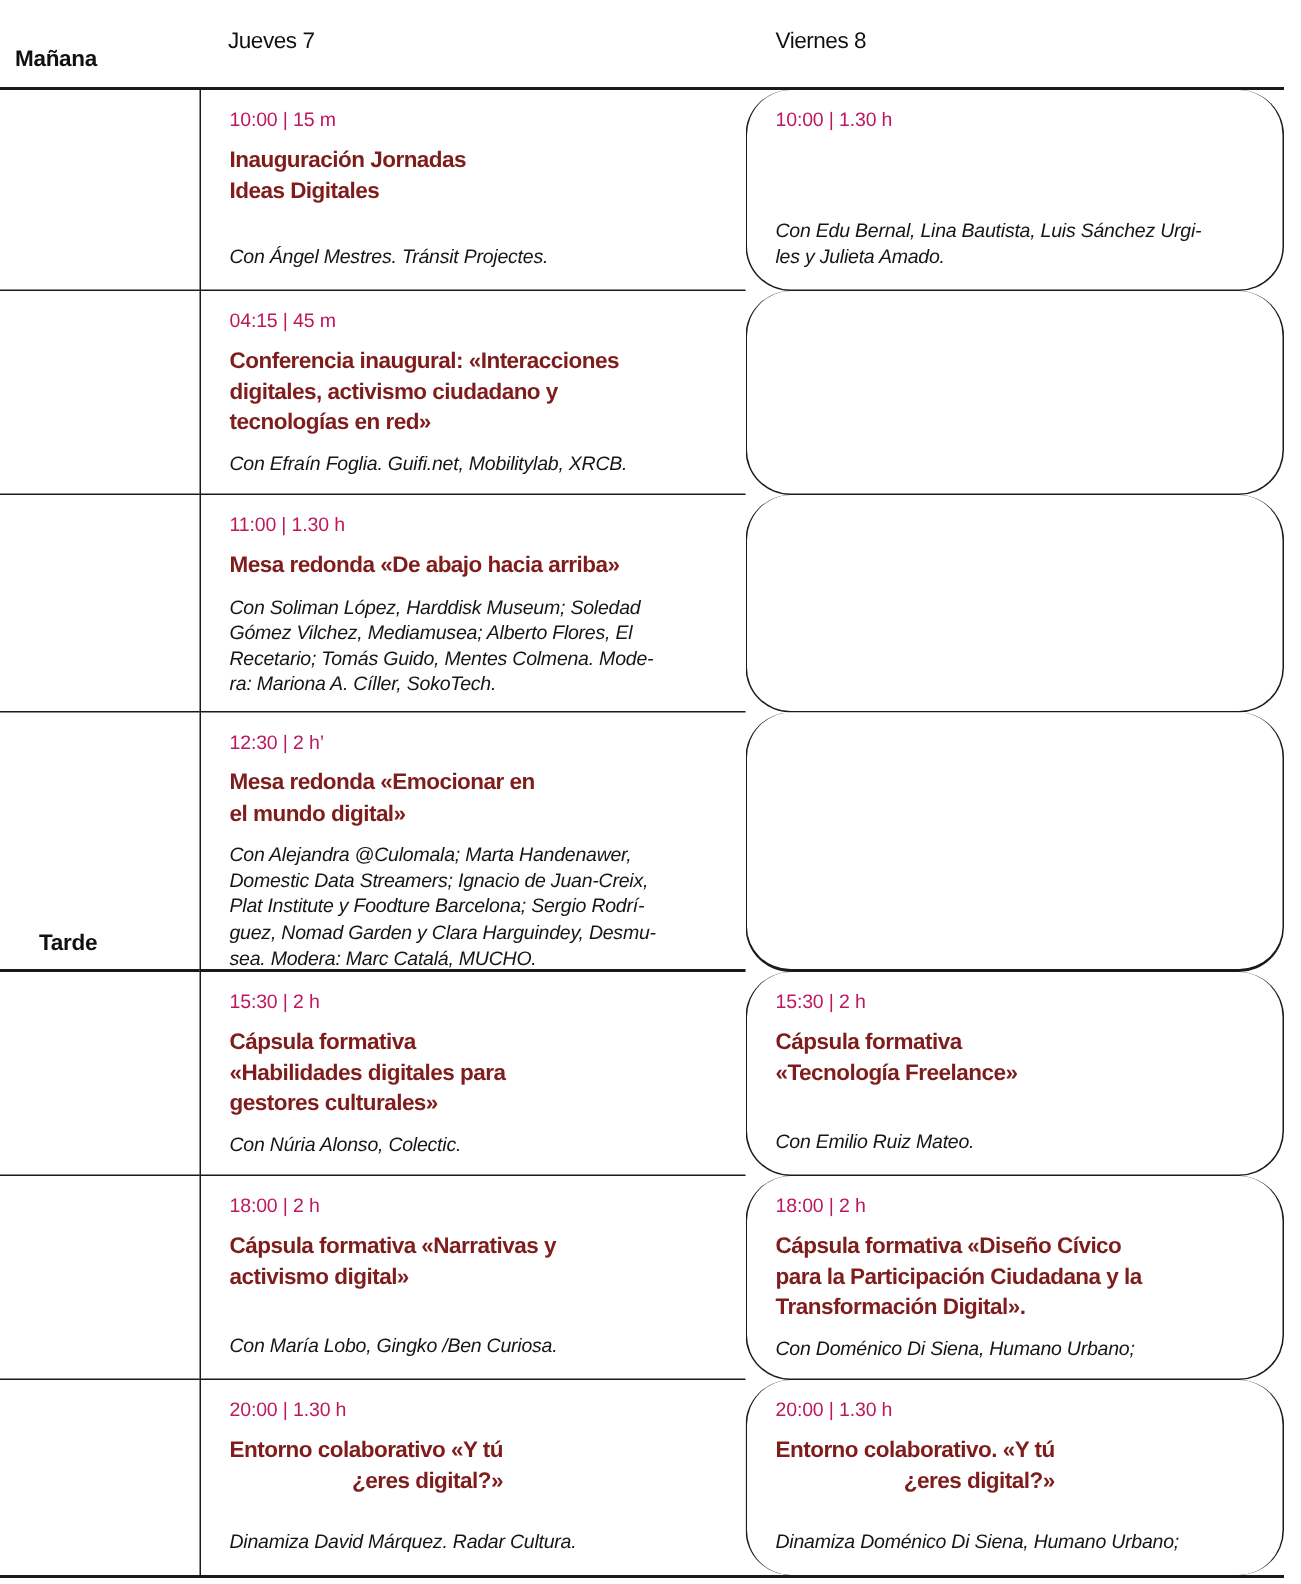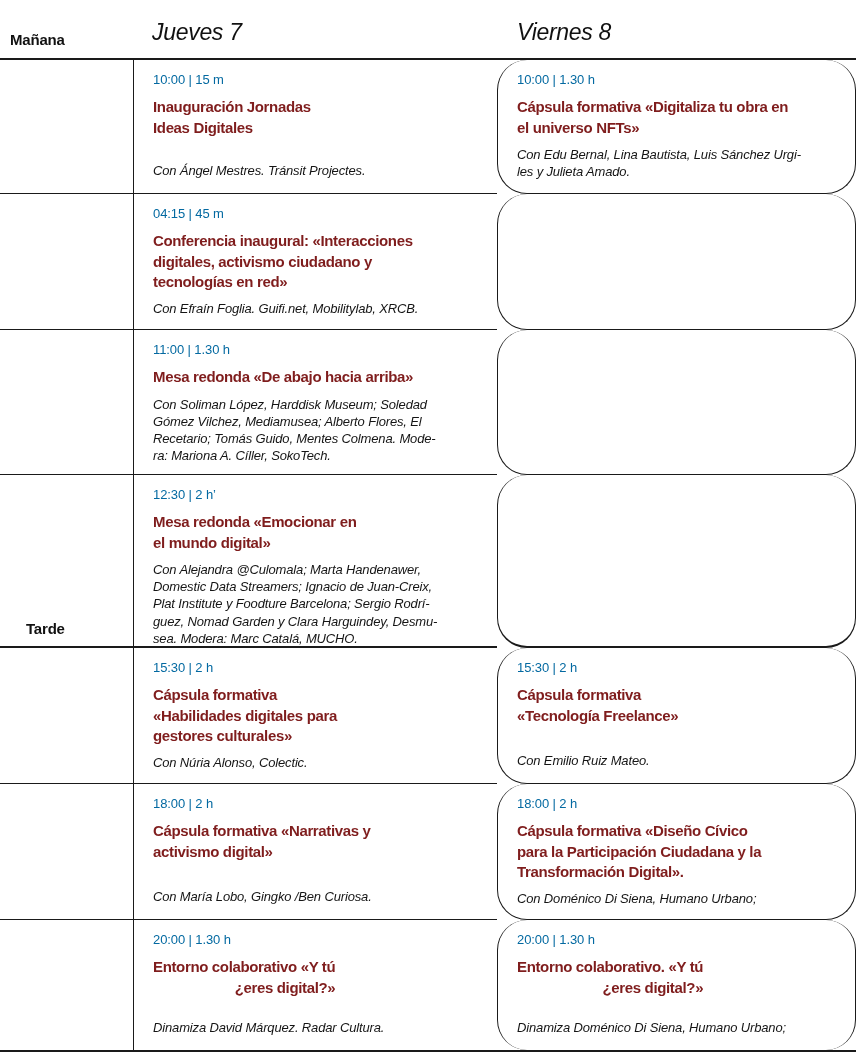--- a/index.html
+++ b/index.html
@@ -13,21 +13,21 @@
   .page { position: relative; width: 867px; height: 1056px; overflow: hidden; }
 
   
   .head-band { position: relative; width: 856px; height: 58px; }
   .period-morning {
     position: absolute; left: 10px; top: 31px;
     font-size: 15px; font-weight: bold; letter-spacing: -0.2px;
   }
   .day-header {
     position: absolute; top: 19px;
-    font-size: 23px; font-weight: 400; letter-spacing: -0.3px; font-style: italic;
+    font-size: 15px; font-weight: 400; letter-spacing: -0.3px;
   }
   .day-header.d1 { left: 152px; }
   .day-header.d2 { left: 517px; }
 
   
   .grid {
     width: 856px;
     display: grid;
     grid-template-columns: 133px 364px 359px;
     grid-template-rows: 134px 136px 145px 173px 136px 136px 130px;
@@ -40,21 +40,21 @@
   .cell.thick { border-bottom-width: 2.5px; }
   .cell.last { border-bottom: none; text-align: right; }
 
   .session {
     height: 100%;
     padding: 12px 16px 14px 19px;
     display: flex; flex-direction: column; align-items: flex-start;
   }
   .time {
     font-size: 13px; line-height: 1.25; letter-spacing: -0.1px;
-    white-space: pre-line; color: #0369a1;
+    white-space: pre-line; color: #be185d;
   }
   .title {
     margin-top: 9px;
     font-size: 15px; font-weight: bold; line-height: 1.36;
     letter-spacing: -0.35px; white-space: pre-line; color: #7f1d1d;
   }
   .speakers {
     margin-top: auto; padding-top: 8px;
     font-size: 13px; line-height: 1.32; letter-spacing: -0.15px;
     white-space: pre-line; color: #151515; font-style: italic;
@@ -83,22 +83,20 @@
       <div class="session">
         <div class="time">10:00 | 15 m</div>
         <div class="title">Inauguración Jornadas
 Ideas Digitales</div>
         <div class="speakers">Con Ángel Mestres. Tránsit Projectes.</div>
       </div>
     </div>
     <div class="cell c3">
       <div class="session">
         <div class="time">10:00 | 1.30 h</div>
-        <div class="title">Cápsula formativa «Digitaliza tu obra en
-el universo NFTs»</div>
         <div class="speakers">Con Edu Bernal, Lina Bautista, Luis Sánchez Urgi-
 les y Julieta Amado.</div>
       </div>
     </div>
 
     <div class="cell c1 gutter"></div>
     <div class="cell c2">
       <div class="session">
         <div class="time">04:15 | 45 m</div>
         <div class="title">Conferencia inaugural: «Interacciones

